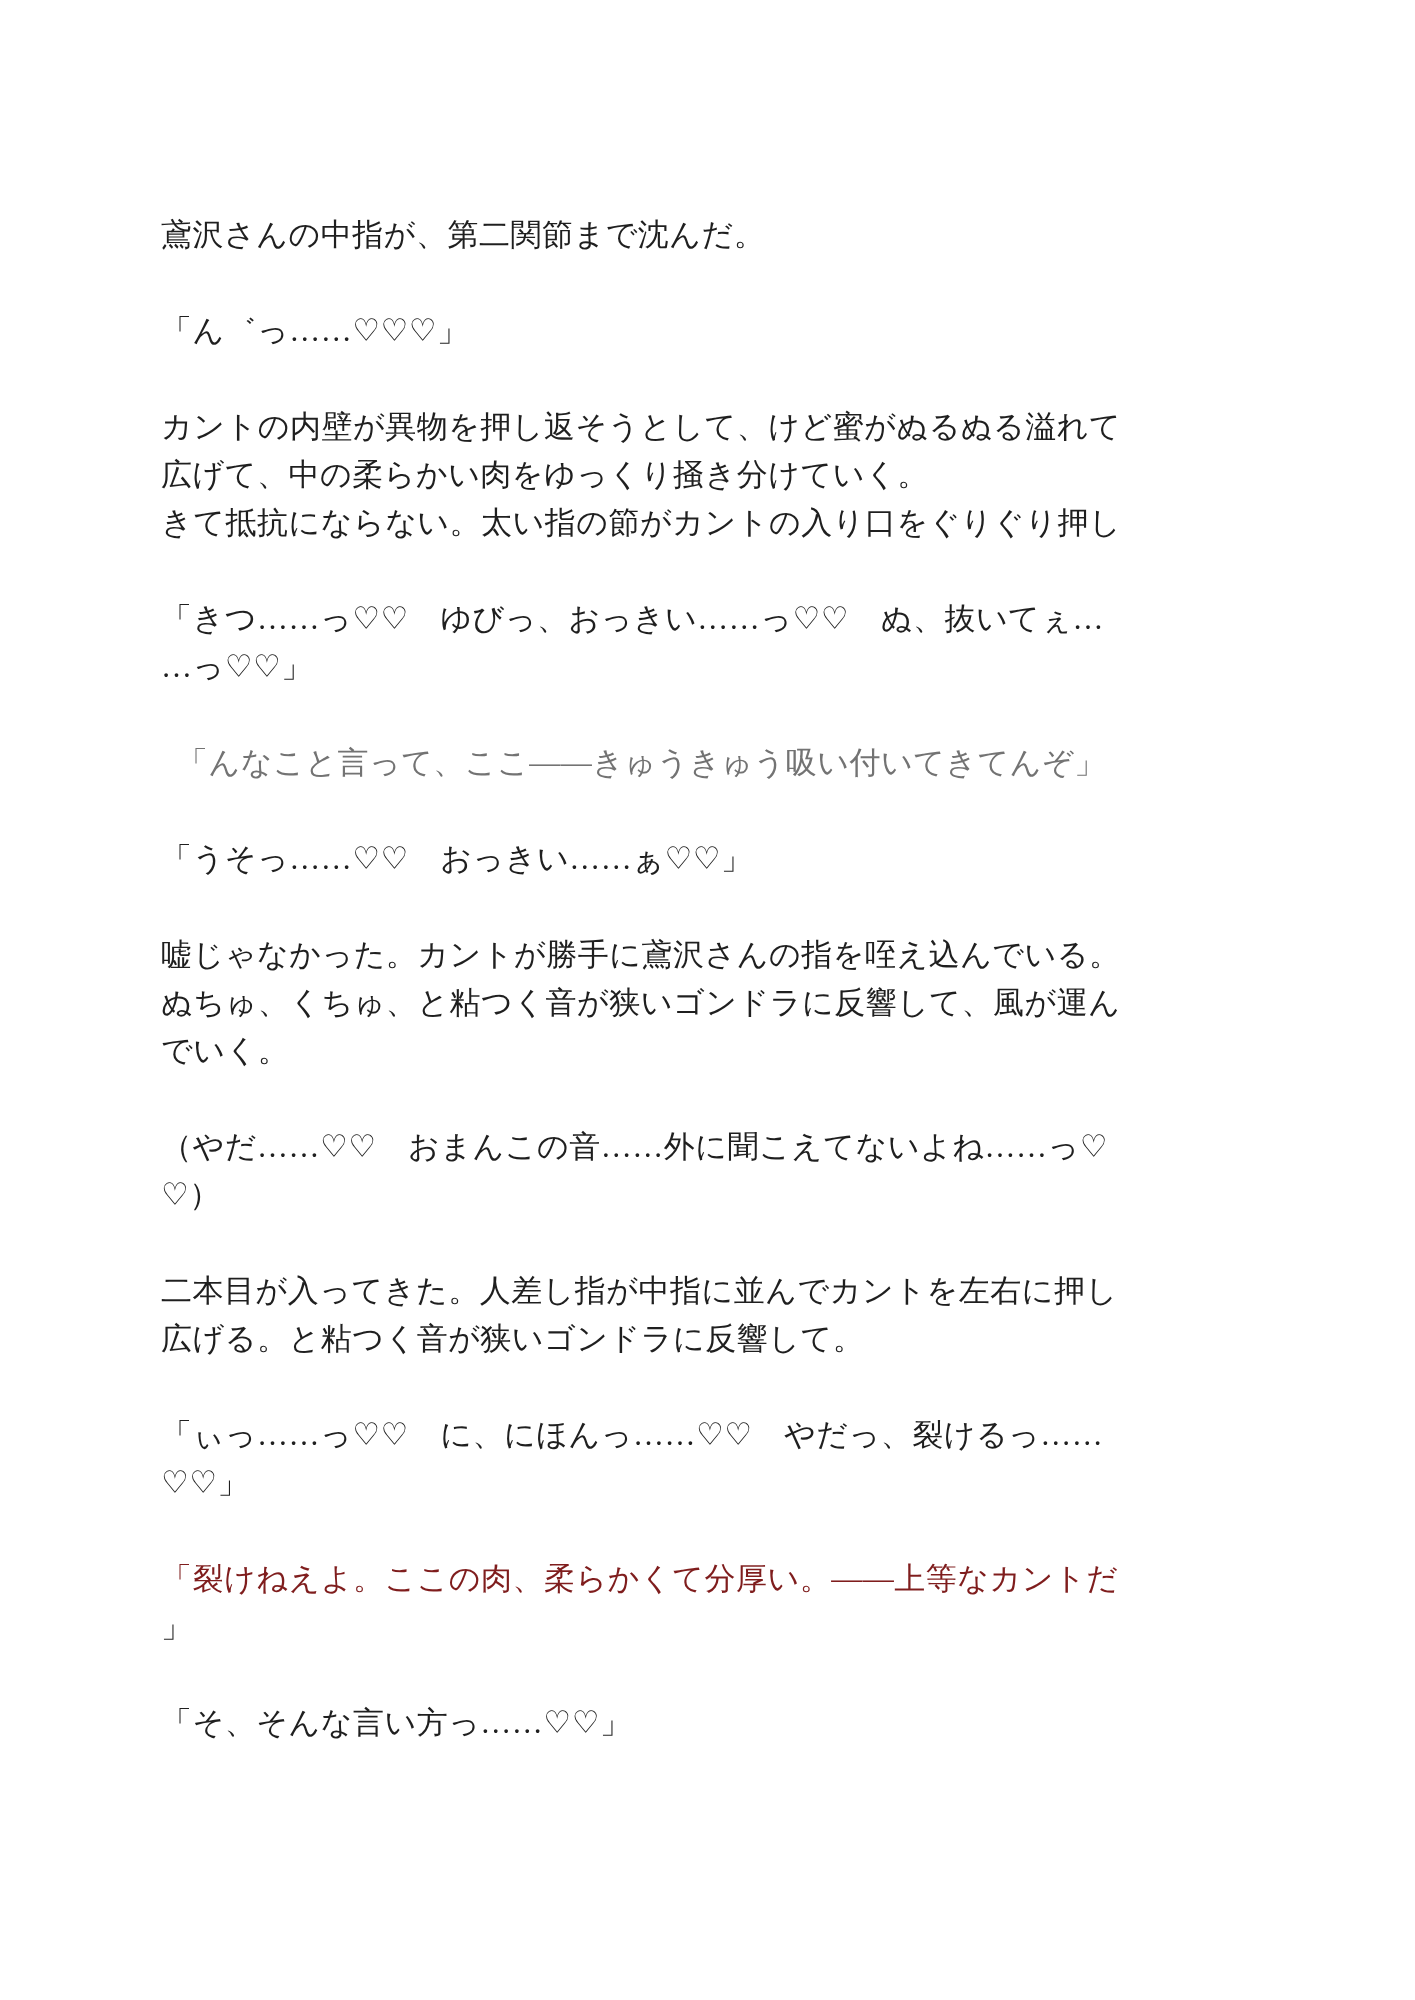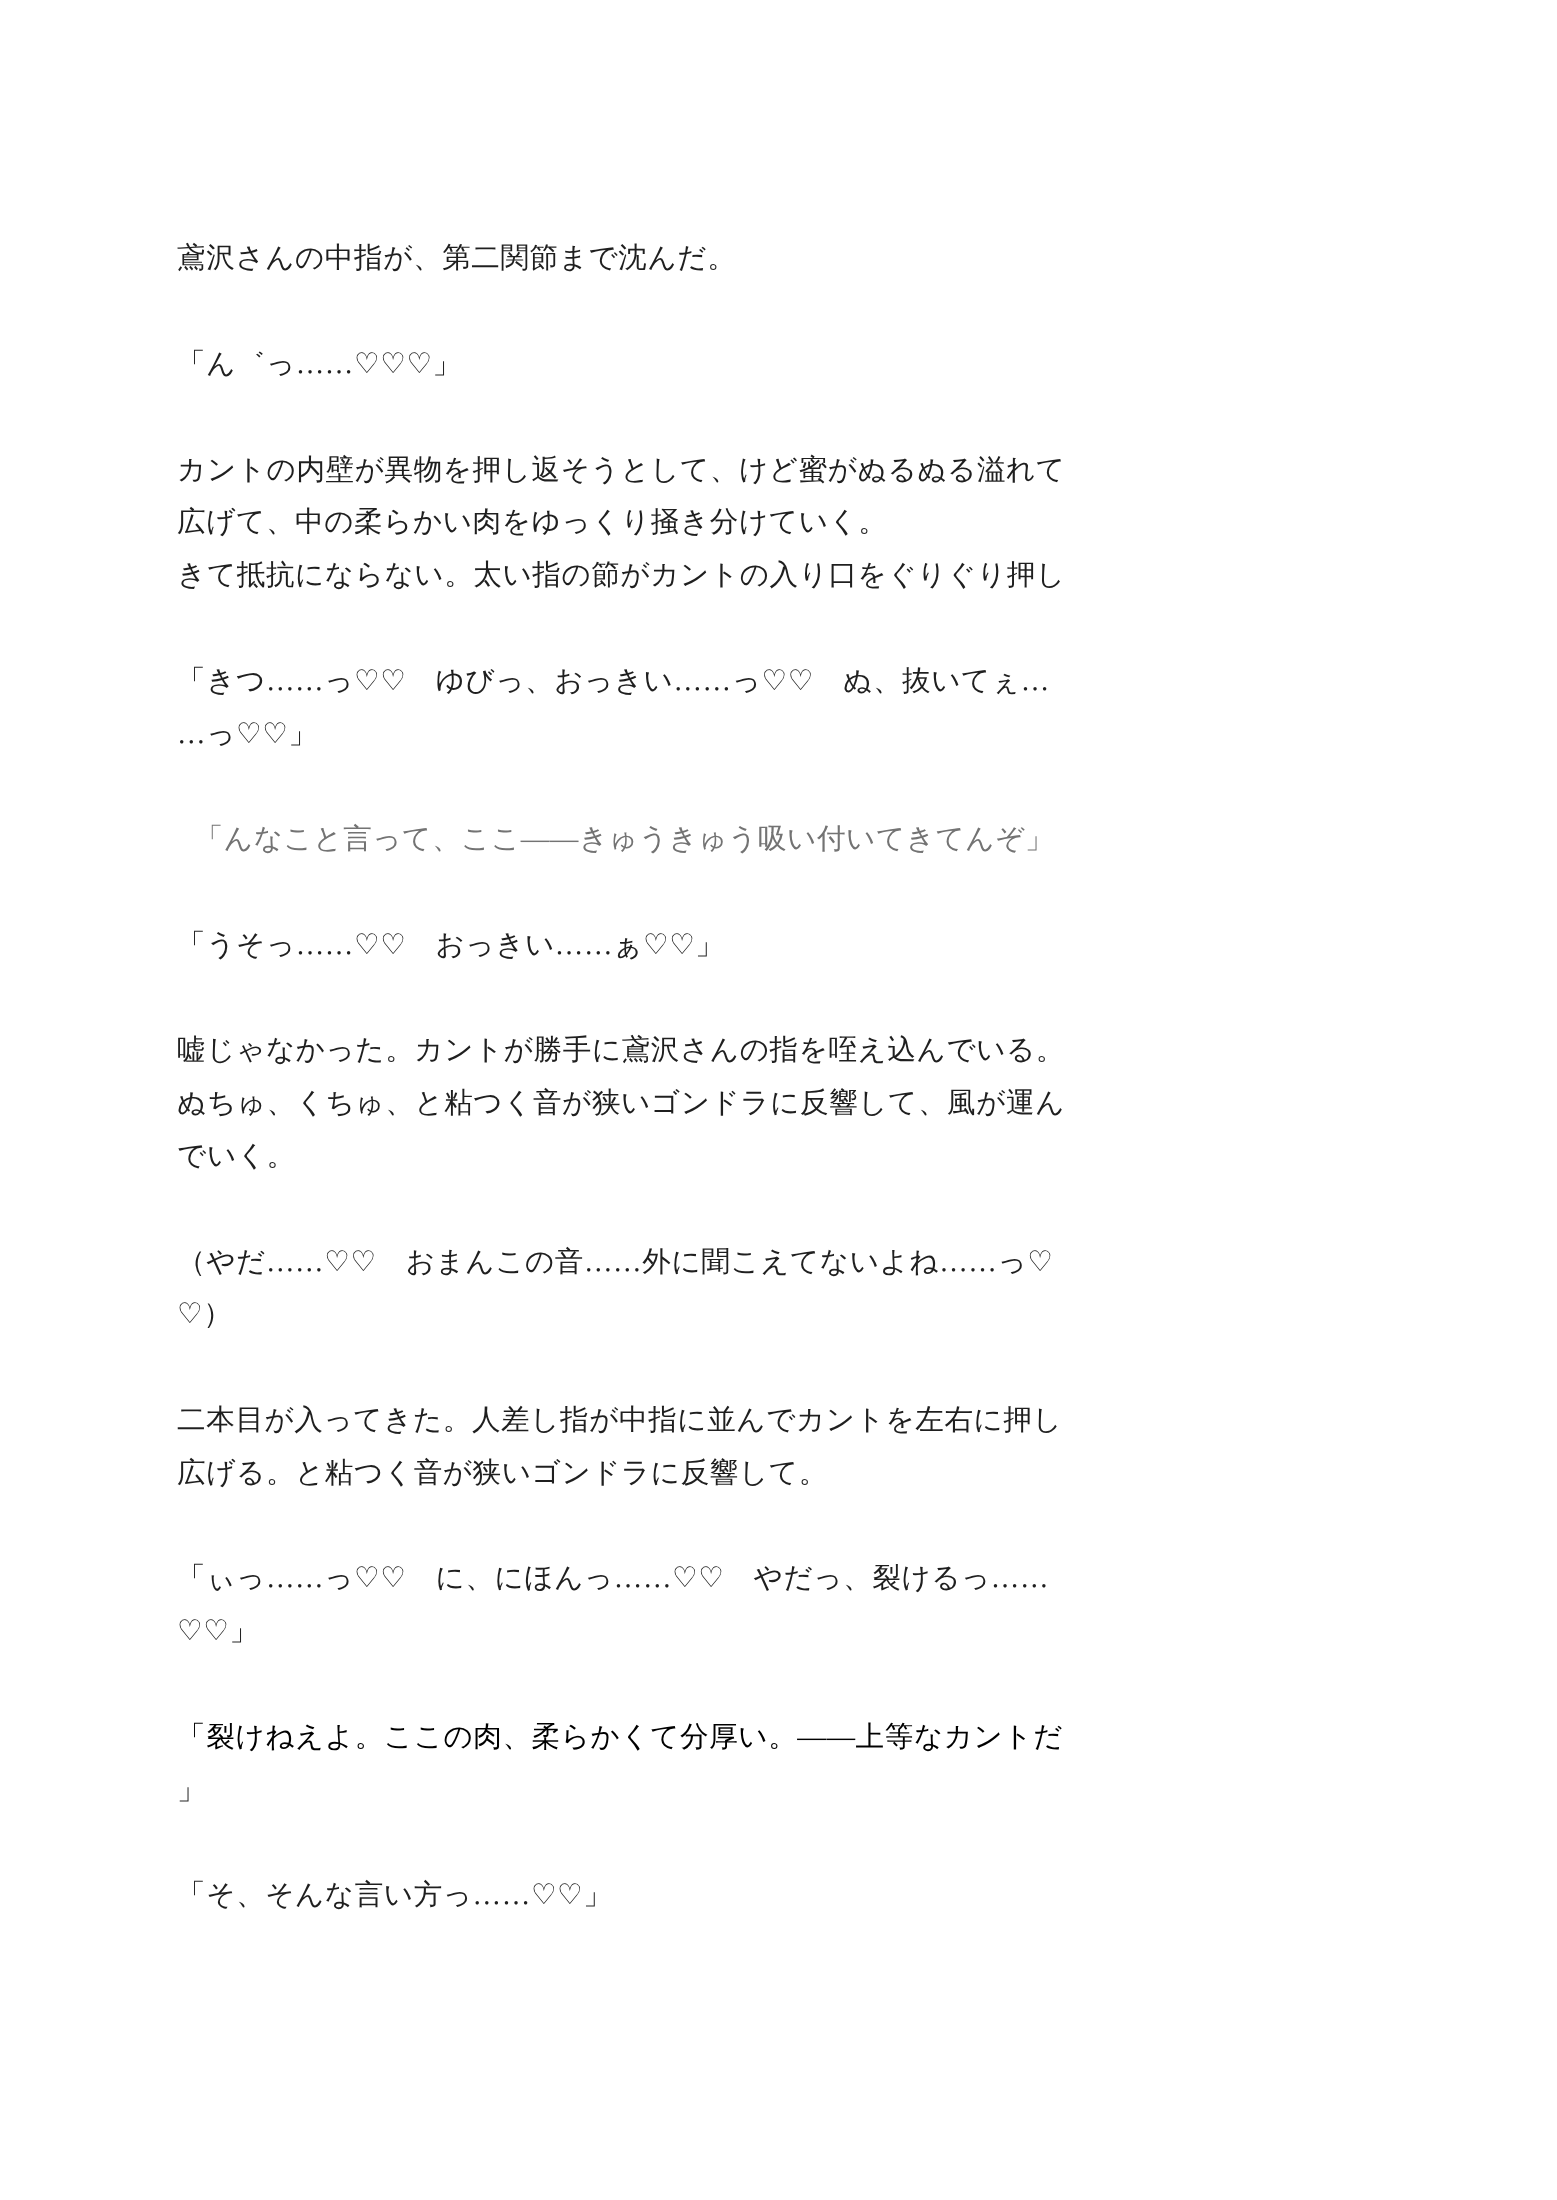--- a/index.html
+++ b/index.html
@@ -15,21 +15,21 @@
     background: #ffffff;
     box-sizing: border-box;
     padding: 211px 0 0 161px;
     font-family: "Liberation Serif", "DejaVu Serif", serif;
     overflow: hidden;
   }
   .text-block {
     width: 800px;
   }
   .line {
-    font-size: 26px;
+    font-size: 31px;
     line-height: 48px;
     white-space: pre;
     letter-spacing: 0.5px;
     color: #1f1f1f;
   }
 </style>
 </head>
 <body>
 
 <div class="page" style="background: rgb(255, 255, 255);">
@@ -55,19 +55,19 @@
       <div class="line">&nbsp;</div>
       <div class="line" style="color: rgb(31, 31, 31);">（やだ……♡♡　おまんこの音……外に聞こえてないよね……っ♡</div>
       <div class="line" style="color: rgb(31, 31, 31);">♡）</div>
       <div class="line">&nbsp;</div>
       <div class="line" style="color: rgb(31, 31, 31);">二本目が入ってきた。人差し指が中指に並んでカントを左右に押し</div>
       <div class="line" style="color: rgb(31, 31, 31);">広げる。と粘つく音が狭いゴンドラに反響して。</div>
       <div class="line">&nbsp;</div>
       <div class="line" style="color: rgb(31, 31, 31);">「ぃっ……っ♡♡　に、にほんっ……♡♡　やだっ、裂けるっ……</div>
       <div class="line" style="color: rgb(31, 31, 31);">♡♡」</div>
       <div class="line">&nbsp;</div>
-      <div class="line" style="color: #000000;">「裂けねえよ。ここの肉、柔らかくて分厚い。——上等なカントだ</div>
+      <div class="line" style="color: #7f1d1d;">「裂けねえよ。ここの肉、柔らかくて分厚い。——上等なカントだ</div>
       <div class="line" style="color: rgb(31, 31, 31);">」</div>
       <div class="line">&nbsp;</div>
       <div class="line" style="color: rgb(31, 31, 31);">「そ、そんな言い方っ……♡♡」</div>
       <div class="line">&nbsp;</div>
     </div>
 </div>
 
 </body></html>

